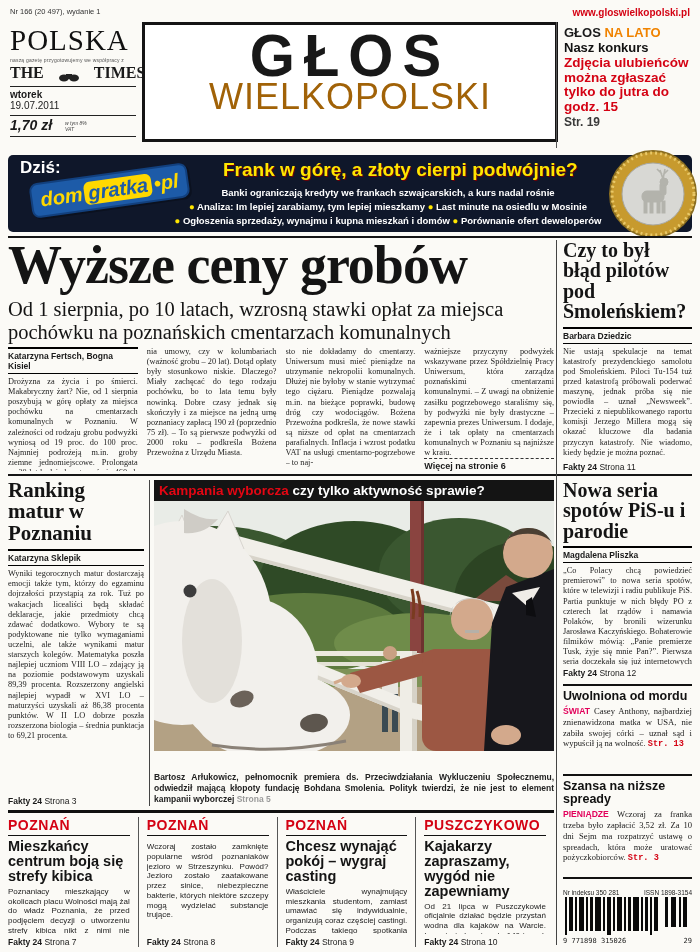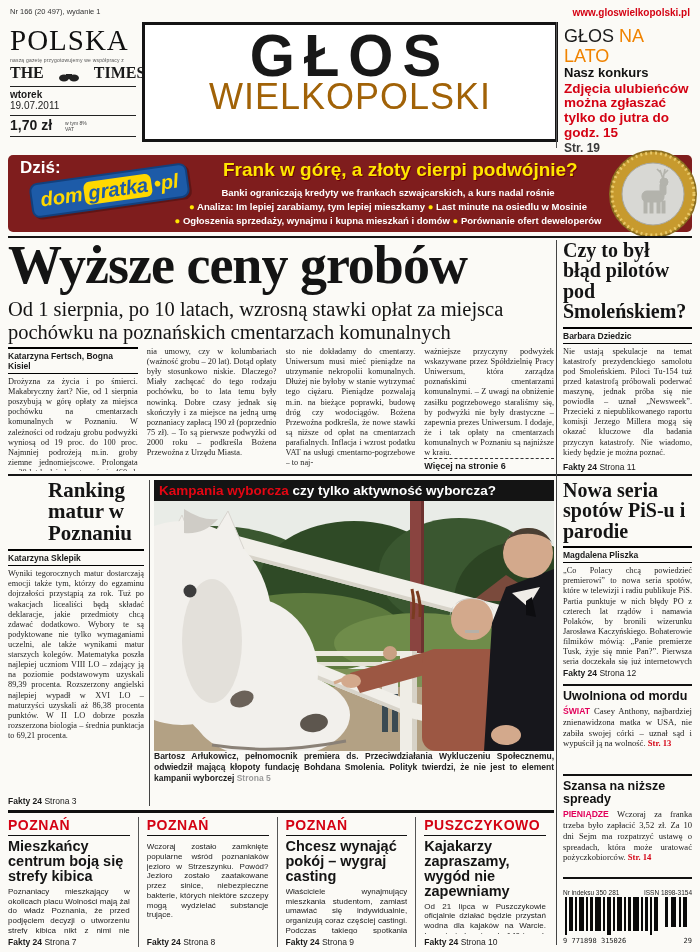--- a/index.html
+++ b/index.html
@@ -11,35 +11,35 @@
   .site{font-size:10px;font-weight:bold;color:#d40213;}
   
   .polska{position:absolute;left:10px;top:26px;width:126px;}
   .polska-title{font-family:"Liberation Serif",serif;font-size:29px;letter-spacing:1px;color:#111;line-height:1;}
   .polska-tag{font-size:5px;color:#555;margin-top:2px;letter-spacing:.2px;}
   .polska-times{font-family:"Liberation Serif",serif;font-weight:bold;font-size:16px;margin-top:1px;display:flex;align-items:center;gap:14px;}
   .crest{display:inline-block;width:22px;height:10px;}
   .mini-rule{border-top:1px solid #222;margin:4px 0 2px 0;}
   .day{font-size:10px;font-weight:bold;line-height:1.1;}
   .date{font-size:10px;line-height:1.1;}
-  .price-row{display:flex;align-items:flex-end;gap:13px;margin-top:1px;}
+  .price-row{display:flex;align-items:flex-end;gap:13px;margin-top:1px;font-style:italic;}
   .price{font-size:14px;font-weight:bold;line-height:1;}
   .price-note{font-size:5px;color:#444;line-height:1.1;width:30px;}
   .logo-box{position:absolute;left:142px;top:22px;width:410px;height:114px;border:3px solid #141414;background:#fff;text-align:center;}
   .logo1{font-size:58px;font-weight:bold;letter-spacing:9px;color:#181818;line-height:1;margin-top:2px;transform:scaleY(1.02);}
   .logo2{font-size:36px;font-weight:normal;letter-spacing:1px;color:#a16207;line-height:1;margin-top:-6px;}
   .vdiv-head{position:absolute;left:556px;top:22px;width:1px;height:126px;background:#555;}
   .promo{position:absolute;left:564px;top:26px;width:128px;line-height:1.12;}
-  .promo-k{font-size:18px;font-weight:normal;}
+  .promo-k{font-size:13px;font-weight:bold;}
   .promo-k .orange{color:#f08300;}
   .promo-l1{font-size:13px;font-weight:bold;color:#111;}
   .promo-red{font-size:13.5px;font-weight:bold;color:#d40213;line-height:1.08;margin-top:1px;}
   .promo-page{font-size:12px;font-weight:bold;color:#3a3a3a;margin-top:2px;}
   
-  .banner{position:absolute;left:8px;top:155px;width:684px;height:77px;background:#7f1d1d;border-radius:5px;}
+  .banner{position:absolute;left:8px;top:155px;width:684px;height:77px;background:#0f172a;border-radius:5px;}
   .dzis{position:absolute;left:12px;top:3px;color:#fff;font-weight:bold;font-size:17px;}
   .gratka{position:absolute;left:22px;top:18px;transform:rotate(-8deg);background:#1d5ba8;border:2px solid #12407e;
           border-radius:8px;padding:4px 8px;display:flex;align-items:center;gap:2px;box-shadow:2px 2px 0 rgba(0,0,0,.25);}
   .g-dom{color:#ffd800;font-weight:bold;font-size:20px;font-style:italic;}
   .g-pill{background:#ffd800;border-radius:6px;padding:0 4px;color:#1d5ba8;font-weight:bold;font-size:20px;font-style:italic;}
   .g-pl{color:#ffd800;font-weight:bold;font-size:20px;font-style:italic;}
   .banner-head{position:absolute;left:215px;top:4px;width:400px;color:#ffe600;font-weight:bold;font-size:19px;
                text-shadow:1px 1px 0 #6d0007;}
   .banner-lines{position:absolute;left:150px;top:31px;width:460px;text-align:center;color:#fff;font-weight:bold;
                 font-size:9.5px;line-height:1.45;}
@@ -64,33 +64,33 @@
   
   .rail-art{position:absolute;left:563px;top:240px;width:129px;height:232px;display:flex;flex-direction:column;overflow:hidden;}
   .rail-h2{font-family:"Liberation Serif",serif;font-weight:bold;font-size:20px;line-height:1.02;color:#141414;}
   .rail2{position:absolute;left:563px;top:480px;width:129px;height:465px;display:flex;flex-direction:column;}
   .footer-line{font-size:8.5px;margin-top:3px;}
   .footer-line b{font-weight:bold;}
   .brief-rule{border-top:2px solid #111;margin:6px 0 4px 0;}
   .brief-h{font-size:12.5px;font-weight:bold;color:#111;line-height:1.05;}
   .brief-txt{font-family:"Liberation Serif",serif;font-size:8.6px;line-height:1.25;text-align:justify;margin-top:3px;}
   .tag{color:#e2005a;font-weight:bold;font-family:"Liberation Sans",sans-serif;}
-  .pageref{color:#d40213;font-weight:bold;font-family:Liberation Serif, serif;}
+  .pageref{color:#d40213;font-weight:bold;font-family:Liberation Mono, monospace;}
   .barcode-box{margin-top:6px;}
   .barcode-meta{display:flex;justify-content:space-between;font-size:6.5px;color:#222;margin-bottom:1px;}
   .barcode-digits{display:flex;justify-content:space-between;font-size:7px;font-family:"DejaVu Sans Mono",monospace;margin-top:-2px;}
   
   .left-art{position:absolute;left:8px;top:480px;width:136px;height:326px;display:flex;flex-direction:column;overflow:hidden;}
-  .left-h2{font-family:"Liberation Serif",serif;font-weight:bold;font-size:21px;line-height:1.02;color:#141414;margin-left:40px;}
+  .left-h2{font-family:"Liberation Serif",serif;font-weight:bold;font-size:21px;line-height:1.02;color:#141414;}
   
   .photo-mod{position:absolute;left:154px;top:480px;width:400px;}
   .photo-bar{height:21px;background:#141414;color:#fff;font-weight:bold;font-size:13.5px;line-height:21px;padding-left:5px;}
   .photo-bar .red{color:#e30613;}
   .photo-frame{width:400px;height:250px;overflow:hidden;background:#cfd2cc;}
-  .caption{font-size:8.5px;font-weight:bold;line-height:1.3;color:#222;margin-top:0;text-align:justify;}
+  .caption{font-size:8.5px;font-weight:bold;line-height:1.3;color:#222;margin-top:21px;text-align:justify;}
   .caption .pg{color:#9a9a9a;}
   
   .bottom-row{position:absolute;left:8px;top:817px;width:546px;height:130px;display:flex;}
   .bcol{flex:1;padding:0 8px;display:flex;flex-direction:column;overflow:hidden;}
   .bcol:first-child{padding-left:0;}
   .bcol + .bcol{border-left:1px solid #555;}
   .kicker{font-size:14px;font-weight:bold;color:#d40213;letter-spacing:.5px;}
   .krule{border-top:1.5px solid #111;margin:2px 0 3px 0;}
   .btitle{font-size:14.5px;font-weight:bold;line-height:1.03;color:#141414;}
   .btext{font-size:8px;line-height:1.22;text-align:justify;color:#222;margin-top:3px;flex:1;overflow:hidden;}
@@ -230,21 +230,21 @@
     <div class="bodytxt">Wyniki tegorocznych matur dostarczają emocji także tym, którzy do egzaminu dojrzałości przystąpią za rok. Tuż po wakacjach licealiści będą składać deklaracje, jakie przedmioty chcą zdawać dodatkowo. Wybory te są podyktowane nie tylko wymaganiami uczelni, ale także wynikami matur starszych kolegów. Matematyka poszła najlepiej uczniom VIII LO – zdający ją na poziomie podstawowym uzyskali 89,39 procenta. Rozszerzony angielski najlepiej wypadł w XVI LO – maturzyści uzyskali aż 86,38 procenta punktów. W II LO dobrze poszła rozszerzona biologia – średnia punktacja to 69,21 procenta.</div>
     <div class="footer-line">
       <b>Fakty 24</b>
       <span>Strona 3</span>
     </div>
   </div>
 
   <div class="photo-mod">
     <div class="photo-bar">
       <span class="red">Kampania wyborcza</span>
-      <span>czy tylko aktywność wyborcza?</span>
+      <span>czy tylko aktywność sprawie?</span>
     </div>
     <div class="photo-frame">
       <svg width="400" height="250" viewBox="0 0 400 250">
         <rect x="0" y="0" width="400" height="250" fill="#e9ece7"></rect>
         <ellipse cx="60" cy="95" rx="120" ry="70" fill="#3a5730"></ellipse>
         <ellipse cx="200" cy="82" rx="95" ry="62" fill="#2f4a26"></ellipse>
         <ellipse cx="305" cy="72" rx="80" ry="55" fill="#3a5730"></ellipse>
         <ellipse cx="370" cy="100" rx="70" ry="60" fill="#2c4423"></ellipse>
         <polygon points="318,100 352,74 392,100" fill="#7a4a3c"></polygon>
         <ellipse cx="150" cy="132" rx="100" ry="40" fill="#5d7a3e"></ellipse>
@@ -321,21 +321,21 @@
         <span>Casey Anthony, najbardziej znienawidzona matka w USA, nie zabiła swojej córki – uznał sąd i wypuścił ją na wolność.</span>
         <span class="pageref">Str. 13</span>
       </div>
     </div>
     <div class="brief-rule"></div>
     <div style="height:100px;overflow:hidden;">
       <div class="brief-h">Szansa na niższe spready</div>
       <div class="brief-txt">
         <span class="tag">PIENIĄDZE</span>
         <span>Wczoraj za franka trzeba było zapłacić 3,52 zł. Za 10 dni Sejm ma rozpatrzyć ustawę o spreadach, która może uratować pożyczkobiorców.</span>
-        <span class="pageref">Str. 14</span>
+        <span class="pageref">Str. 3</span>
       </div>
     </div>
     <div class="brief-rule"></div>
     <div class="barcode-box">
       <div class="barcode-meta">
         <span>Nr indeksu 350 281</span>
         <span>ISSN 1898-3154</span>
       </div>
       <div>
         <svg width="128" height="38" viewBox="0 0 128 38">

